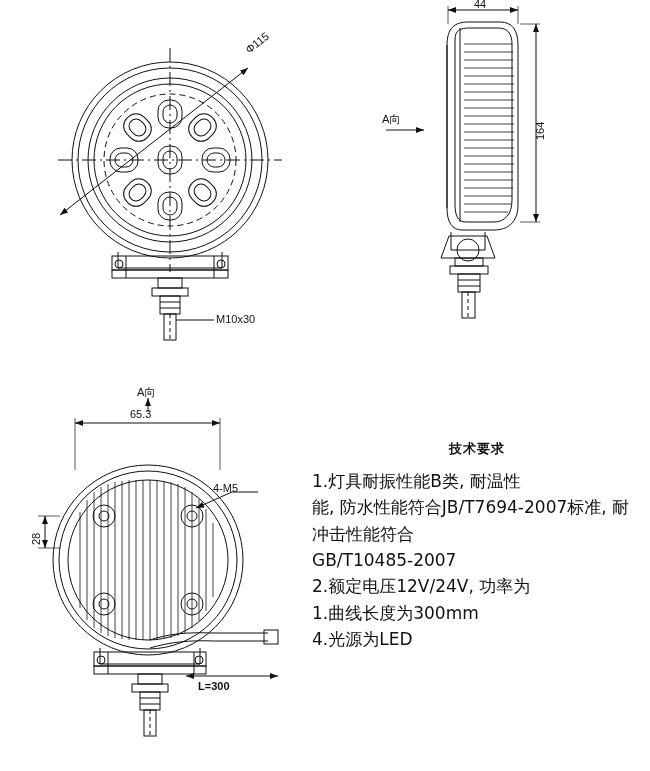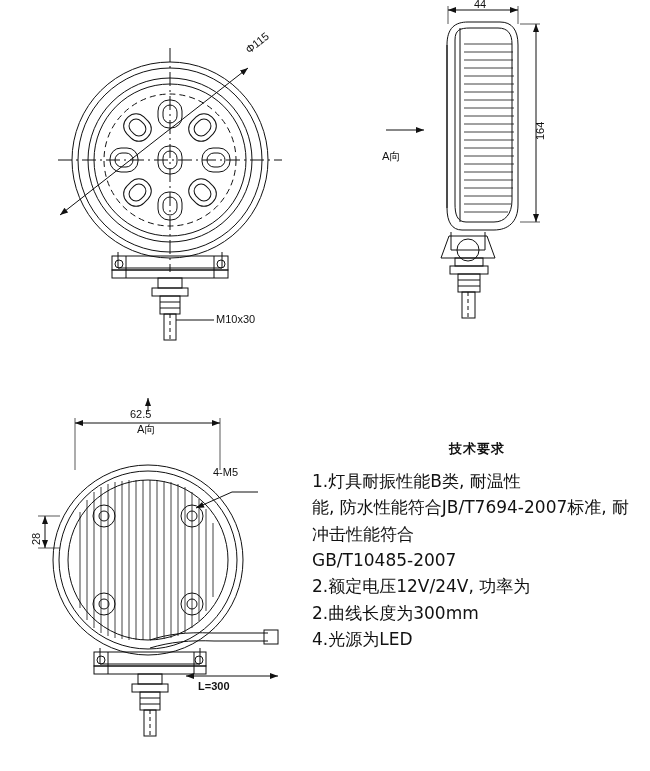--- a/index.html
+++ b/index.html
@@ -1,21 +1,21 @@
 <!DOCTYPE html>
 <html><head>
 <meta charset="utf-8">
 <style>
   html,body{margin:0;padding:0;background:#ffffff;}
   body{width:650px;height:771px;position:relative;overflow:hidden;
        font-family:"Liberation Sans", sans-serif;color:#111;}
   .sheet{position:absolute;left:0;top:0;width:650px;height:771px;}
   svg{display:block;}
   .lbl{position:absolute;font-size:11px;color:#111;white-space:nowrap;}
-  .lbl.cn{font-family:"DejaVu Sans", sans-serif;margin-top:37px;}
+  .lbl.cn{font-family:"DejaVu Sans", sans-serif;}
   .notes{position:absolute;left:312px;top:440px;width:330px;}
   .notes .title{font-size:13px;font-weight:bold;text-align:center;
        font-family:Liberation Sans, sans-serif;letter-spacing:1px;}
   .notes ol{list-style:none;margin:10px 0 0 0;padding:0;}
   .notes li{font-size:17px;line-height:1.55;font-family:"DejaVu Sans", sans-serif;}
   .vt{transform:rotate(-90deg);transform-origin:left top;}
 </style>
 </head>
 <body>
 
@@ -247,33 +247,33 @@
 <div class="lbl" style="left:216px;top:313px;">M10x30</div>
 
 <div class="lbl cn" style="left:382px;top:112px;">A向</div>
 
 <div class="lbl" style="left:474px;top:-2px;">44</div>
 
 <div class="lbl vt" style="left:534px;top:140px;">164</div>
 
 <div class="lbl cn" style="left:137px;top:385px;">A向</div>
 
-<div class="lbl" style="left:130px;top:408px;">62.5</div>
+<div class="lbl" style="left:130px;top:408px;">65.3</div>
 
 <div class="lbl vt" style="left:30px;top:545px;">28</div>
 
-<div class="lbl" style="left:213px;top:466px;">4-M5</div>
+<div class="lbl" style="left:213px;top:482px;">4-M5</div>
 
 <div class="lbl" style="left:198px;top:680px;font-weight:bold;">L=300</div>
 
 <div class="notes">
   <div class="title">技术要求</div>
   <ol>
     <li>1.灯具耐振性能B类, 耐温性</li>
     <li>能, 防水性能符合JB/T7694-2007标准, 耐冲击性能符合</li>
     <li>GB/T10485-2007</li>
     <li>2.额定电压12V/24V, 功率为</li>
-    <li>2.曲线长度为300mm</li>
+    <li>1.曲线长度为300mm</li>
     <li>4.光源为LED</li>
   </ol>
 </div>
 
 </div>
 
 </body></html>

